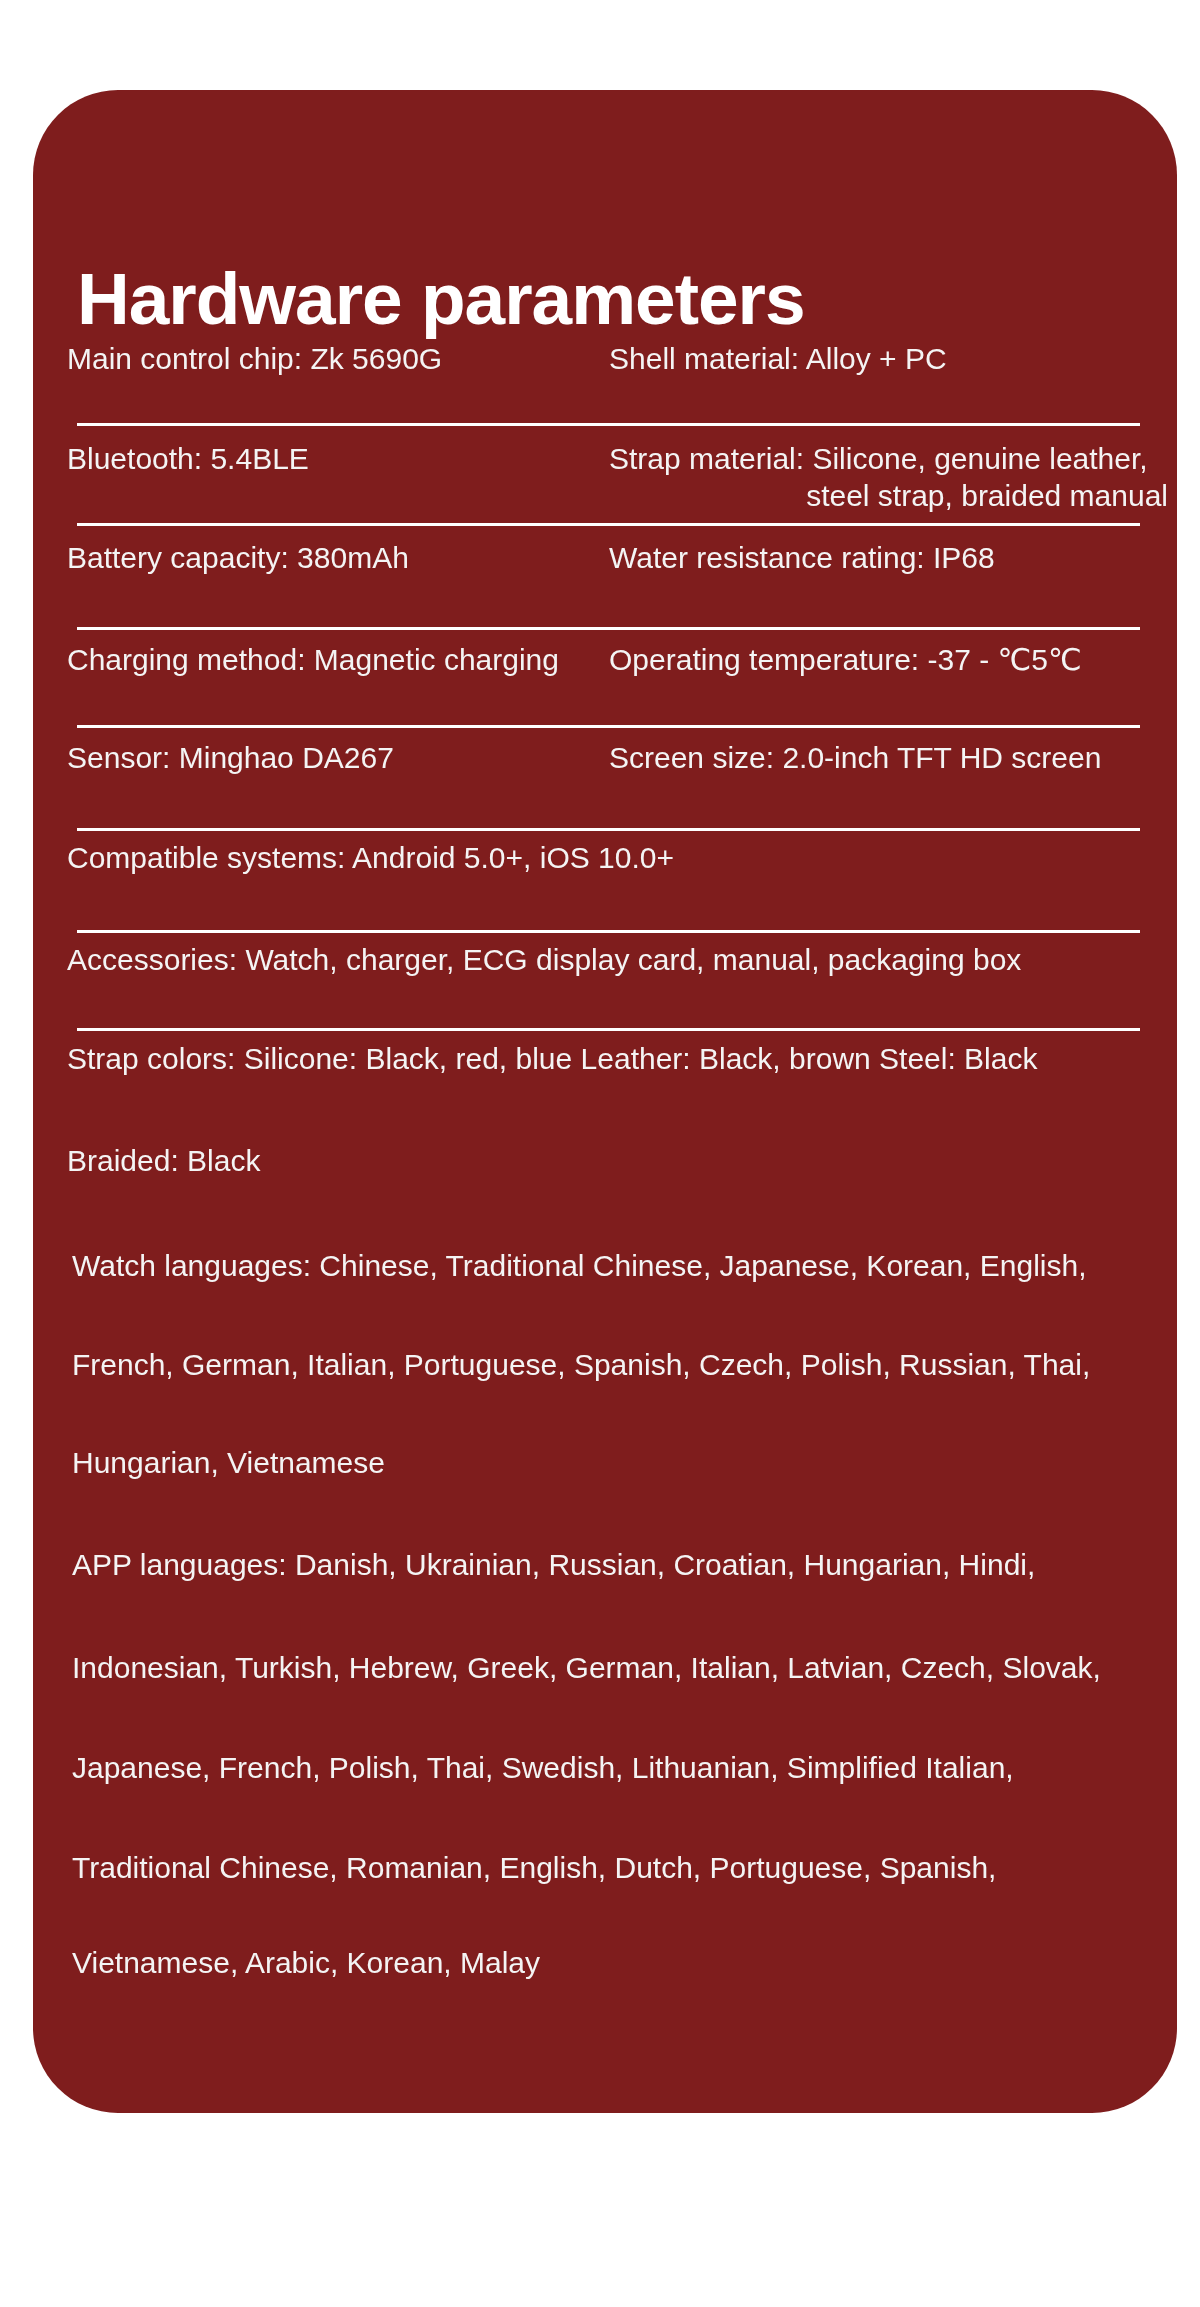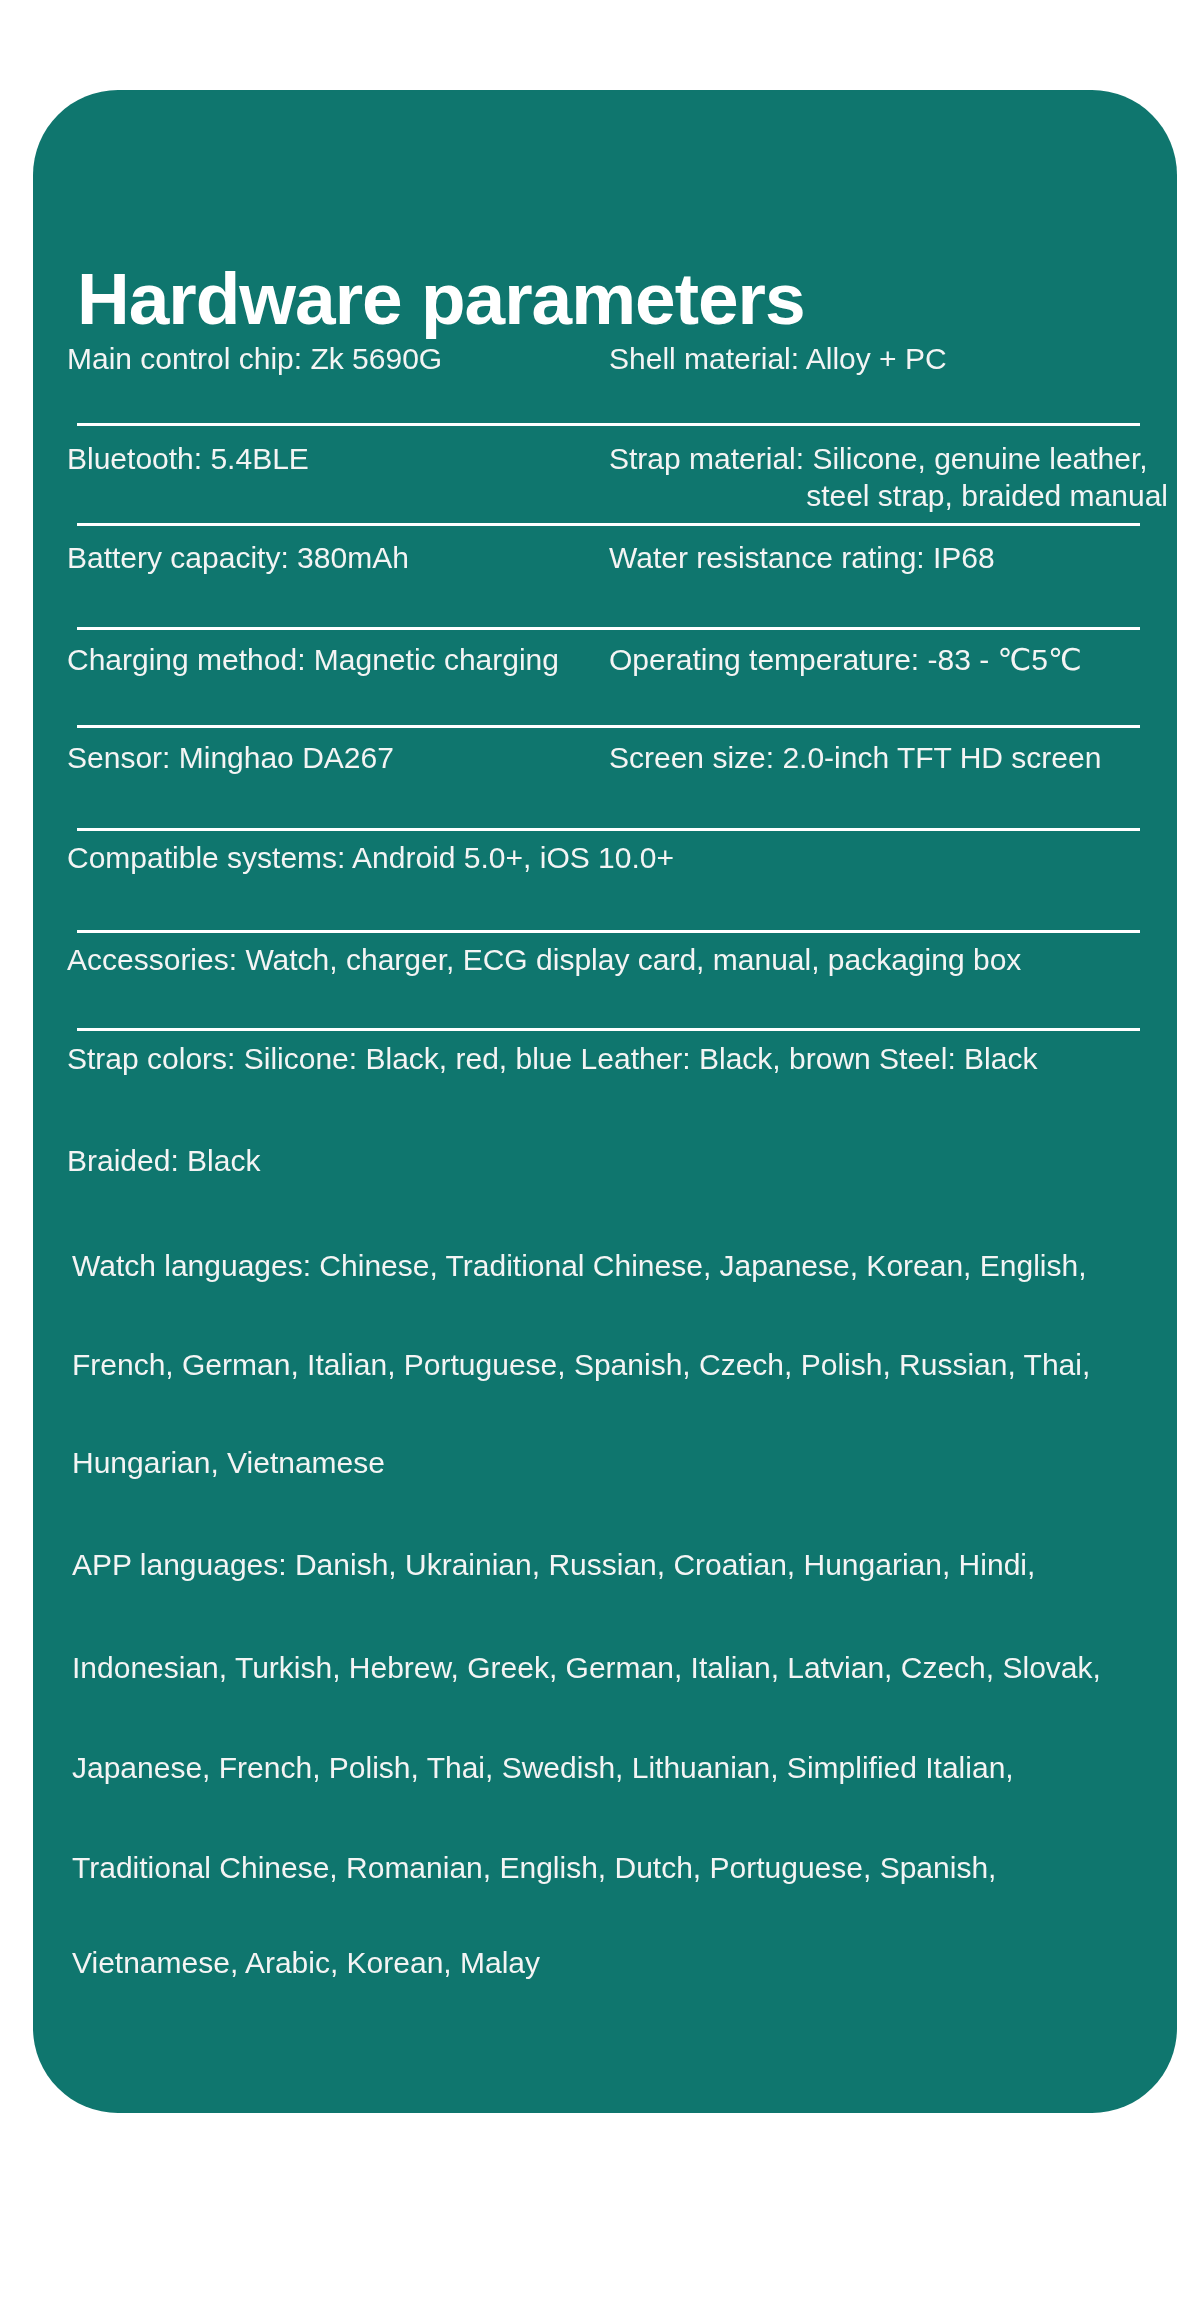--- a/index.html
+++ b/index.html
@@ -9,21 +9,21 @@
     height: 2307px;
     background: #ffffff;
     font-family: "Liberation Sans", "DejaVu Sans", sans-serif;
   }
   .card {
     position: absolute;
     left: 33px;
     top: 90px;
     width: 1144px;
     height: 2023px;
-    background: #0f766e;
+    background: #7f1d1d;
     border-radius: 85px;
     overflow: hidden;
   }
   .title {
     position: absolute;
     left: 44px;
     top: 120px;
     font-size: 73px;
     font-weight: 700;
     color: #ffffff;
@@ -65,21 +65,21 @@
   <div class="line col-left" style="top:351px">Bluetooth: 5.4BLE</div>
   <div class="line col-right" style="top:351px">Strap material: Silicone, genuine leather,</div>
   <div class="line right-aligned" style="top:388px">steel strap, braided manual</div>
   <div class="divider" style="top:433px"></div>
 
   <div class="line col-left" style="top:450px">Battery capacity: 380mAh</div>
   <div class="line col-right" style="top:450px">Water resistance rating: IP68</div>
   <div class="divider" style="top:537px"></div>
 
   <div class="line col-left" style="top:552px">Charging method: Magnetic charging</div>
-  <div class="line col-right" style="top:552px">Operating temperature: -83 - ℃5℃</div>
+  <div class="line col-right" style="top:552px">Operating temperature: -37 - ℃5℃</div>
   <div class="divider" style="top:635px"></div>
 
   <div class="line col-left" style="top:650px">Sensor: Minghao DA267</div>
   <div class="line col-right" style="top:650px">Screen size: 2.0-inch TFT HD screen</div>
   <div class="divider" style="top:738px"></div>
 
   <div class="line col-left" style="top:750px">Compatible systems: Android 5.0+, iOS 10.0+</div>
   <div class="divider" style="top:840px"></div>
 
   <div class="line col-left" style="top:852px">Accessories: Watch, charger, ECG display card, manual, packaging box</div>

